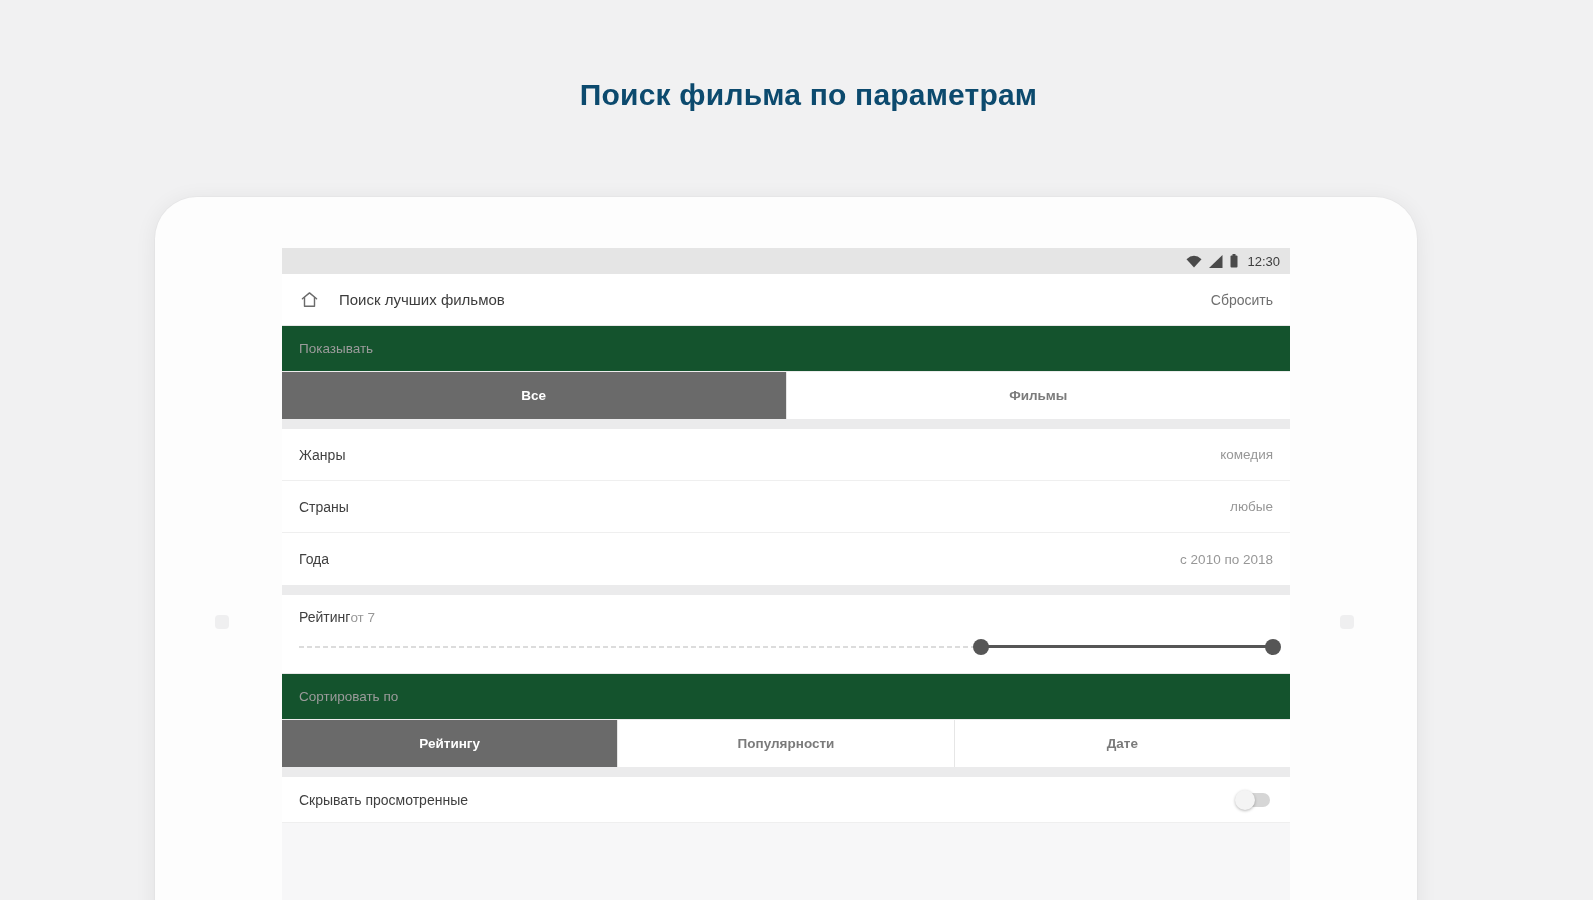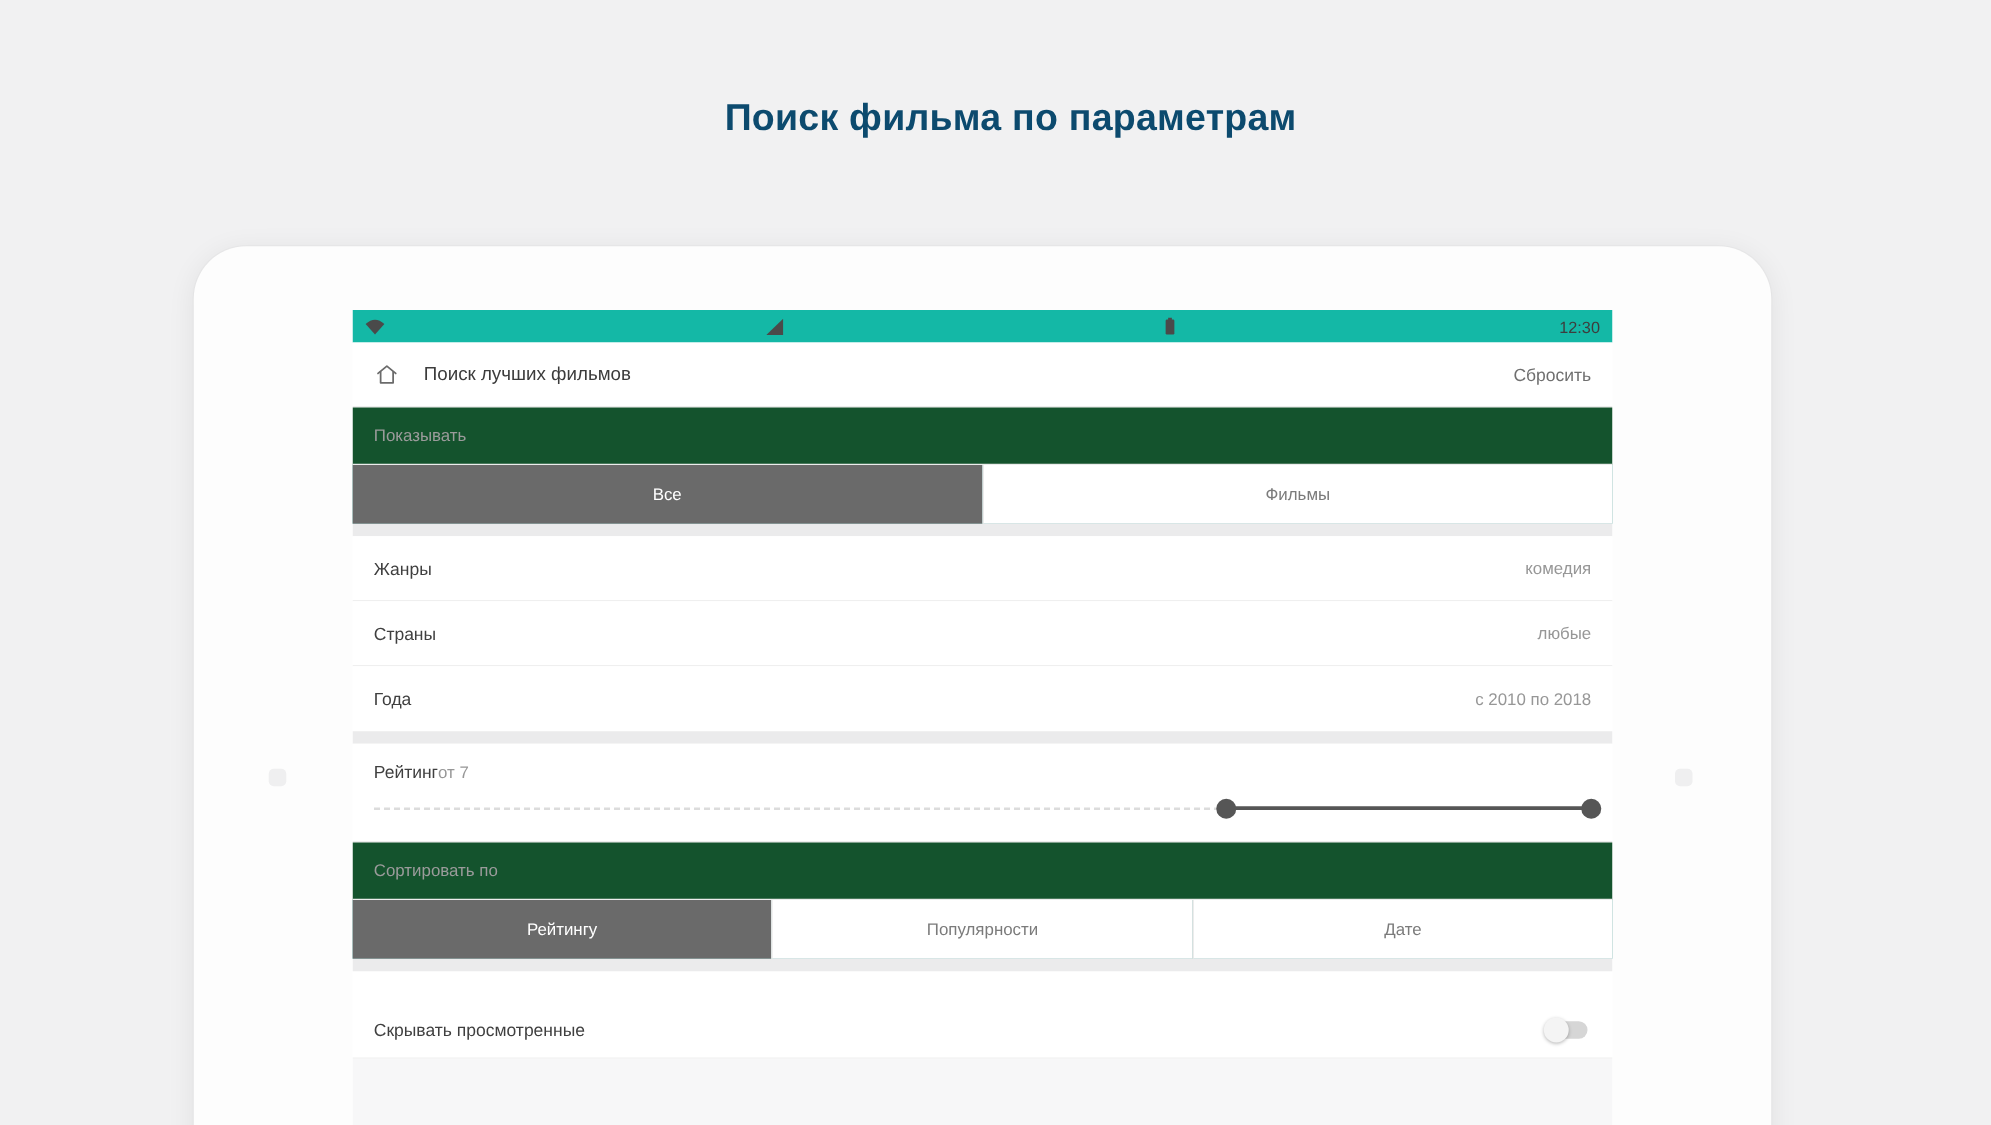--- a/index.html
+++ b/index.html
@@ -46,24 +46,24 @@
     width: 1008px; height: 660px;
     background: #ffffff;
     display: flex;
     flex-direction: column;
     overflow: hidden;
   }
 
   
   .statusbar {
     height: 26px;
-    background: #14b8a6;
-    display: flex;
-    align-items: center;
-    justify-content: space-between;
+    background: #e5e5e5;
+    display: flex;
+    align-items: center;
+    justify-content: flex-end;
     padding: 0 10px;
     gap: 7px;
     flex: none;
   }
   .statusbar svg { display: block; }
   .sb-time { font-size: 13px; color: #3d3d3d; margin-left: 2px; }
 
   
   .appbar {
     height: 52px;
@@ -90,21 +90,21 @@
     border-bottom: 1px solid #ececec;
     display: flex;
     align-items: center;
     padding: 0 17px;
     font-size: 13.5px;
     color: #9b9b9b;
     flex: none;
   }
 
   
-  .tabs { display: flex; height: 47px; flex: none; background: #0f766e; }
+  .tabs { display: flex; height: 47px; flex: none; background: #0f766e; font-weight: bold; }
   .tab {
     flex: 1;
     display: flex;
     align-items: center;
     justify-content: center;
     font-size: 13.5px;
     color: #7b7b7b;
     cursor: pointer;
     background: #fff;
   }
@@ -160,21 +160,21 @@
     position: absolute;
     top: 10px;
     width: 16px; height: 16px;
     border-radius: 50%;
     background: #565656;
     transform: translateX(-50%);
     cursor: grab;
   }
 
   
-  .toggle-row { height: 46px; margin-top: 24px; }
+  .toggle-row { height: 46px; }
   .switch {
     position: relative;
     width: 32px; height: 14px;
     border-radius: 7px;
     background: #d6d6d6;
     margin-right: 3px;
     cursor: pointer;
   }
   .switch .knob {
     position: absolute;

